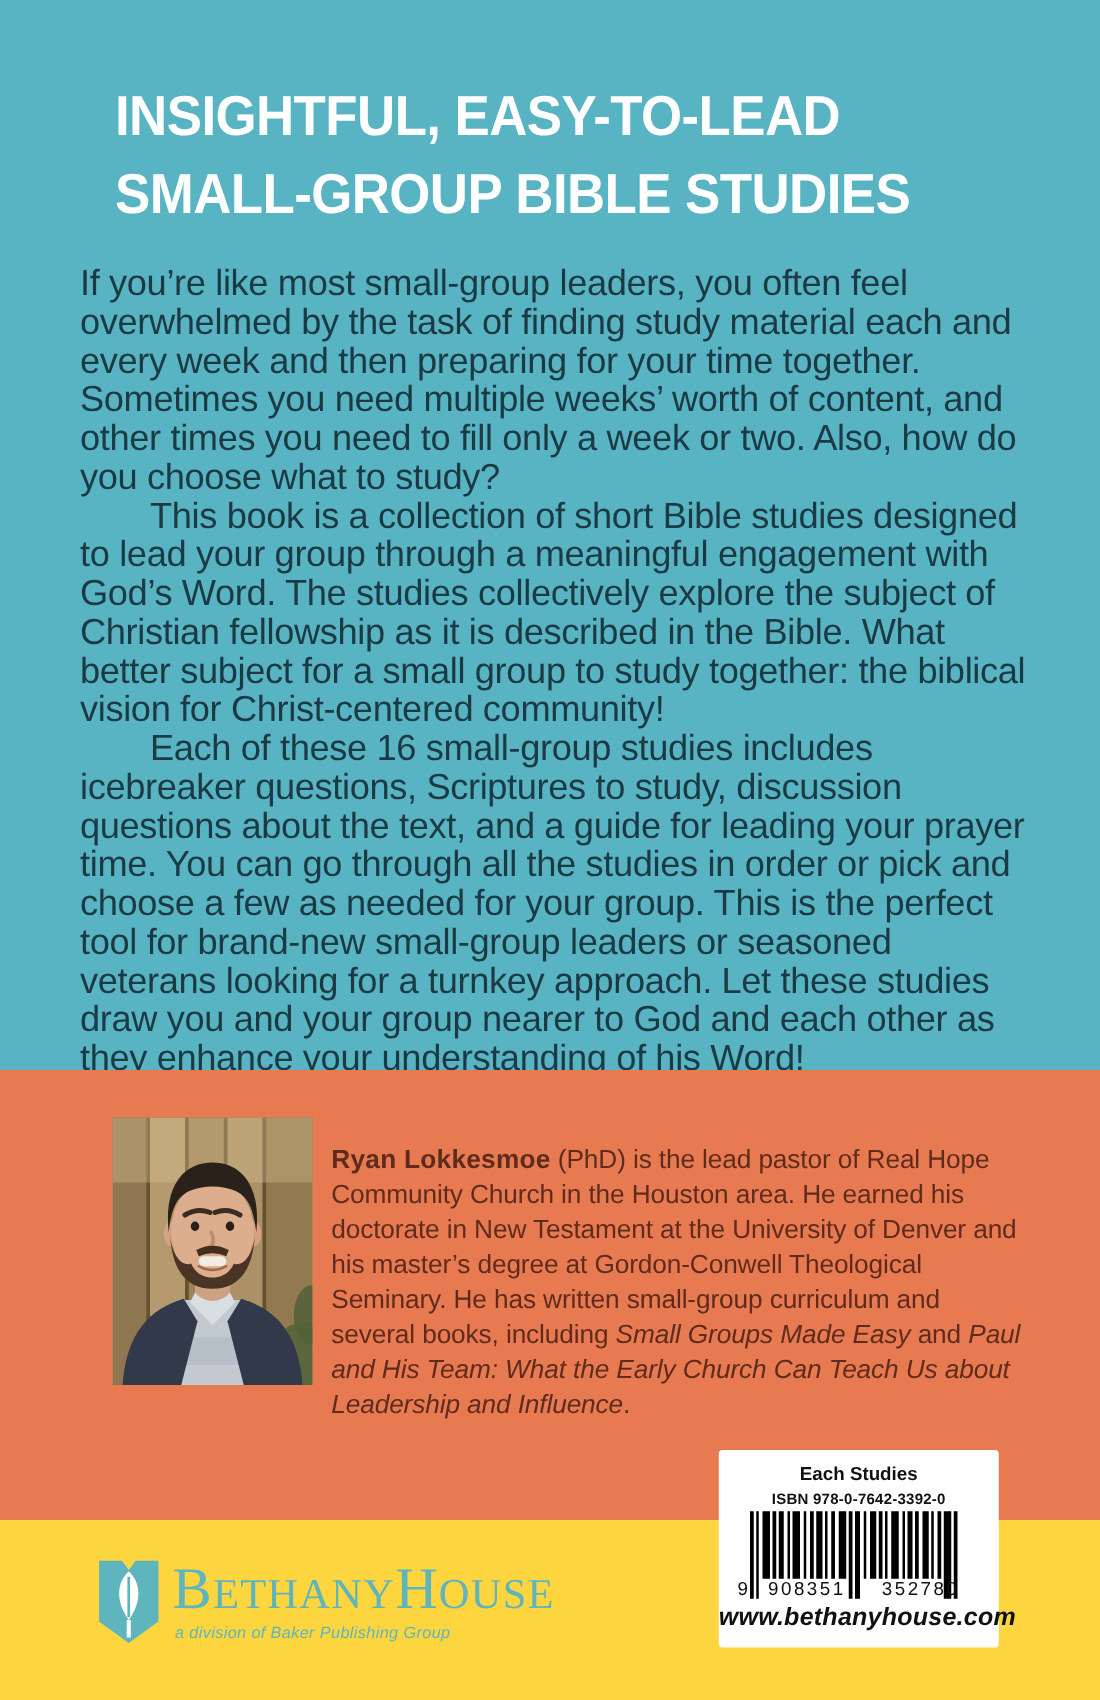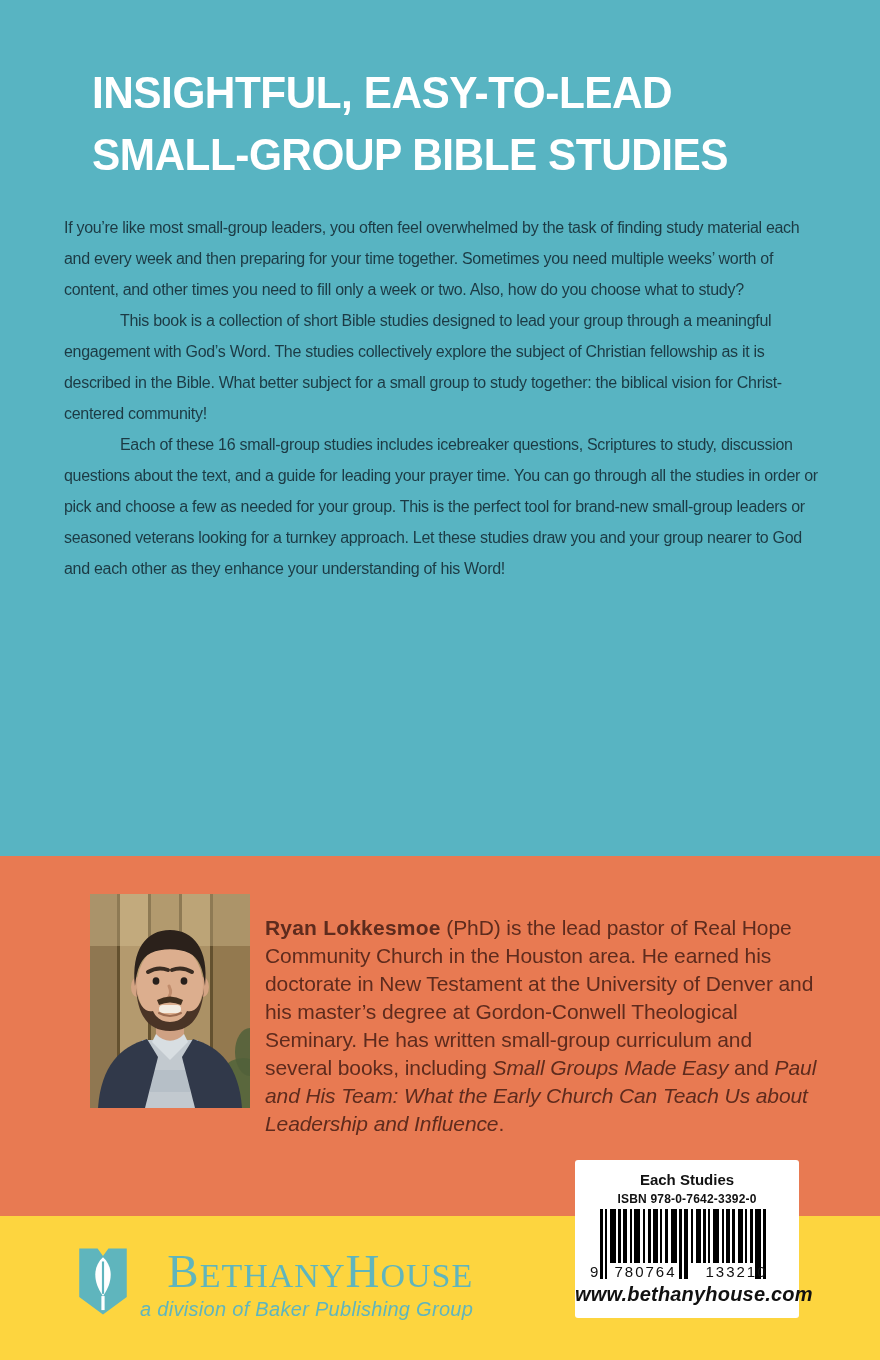--- a/index.html
+++ b/index.html
@@ -20,47 +20,47 @@
   .sec-yellow{top:1216px;height:144px;background:var(--yellow);}
 
   .headline{
     position:absolute;left:92px;top:62px;
     color:var(--headline);font-weight:bold;
     font-size:45px;line-height:62px;letter-spacing:-0.5px;
     transform:scaleX(0.94);transform-origin:left top;white-space:nowrap;
   }
   .body-copy{
     position:absolute;left:64px;top:212px;width:758px;
-    color:var(--body-text);font-size:16px;line-height:31px;letter-spacing:-0.3px;
+    color:var(--body-text);font-size:29px;line-height:31px;letter-spacing:-0.3px;
   }
   .body-copy p{margin:0;}
   .body-copy p.indent{text-indent:56px;}
 
   .photo{
     position:absolute;left:90px;top:894px;width:160px;height:214px;
     overflow:hidden;background:#a3895f;
   }
   .bio{
     position:absolute;left:265px;top:914px;width:557px;
     color:var(--bio-text);font-size:21px;line-height:28px;letter-spacing:-0.1px;
   }
   .bio strong{font-weight:bold;letter-spacing:0.2px;}
   .bio em{font-style:italic;}
 
-  .logo{position:absolute;left:76px;top:1246px;display:flex;align-items:flex-start;text-align:right;}
+  .logo{position:absolute;left:76px;top:1246px;display:flex;align-items:flex-start;}
   .leaf{width:54px;height:72px;margin-right:8px;flex:0 0 auto;}
   .logo-text{
     font-family:"Liberation Serif","DejaVu Serif",serif;
     color:var(--logo);white-space:nowrap;letter-spacing:1px;line-height:1;
     margin-top:2px;
   }
   .logo-text .big{font-size:47px;}
   .logo-text .small{font-size:34px;}
   .tagline{
-    color:var(--logo);font-style:italic;font-size:20px;letter-spacing:0.3px;
+    color:var(--logo);font-style:italic;font-size:13px;letter-spacing:0.3px;
     margin-top:3px;margin-left:2px;
   }
 
   .barcode-box{
     position:absolute;left:575px;top:1160px;width:224px;height:158px;
     background:#ffffff;border-radius:3px;z-index:5;
     color:var(--barcode-text);text-align:center;
   }
   .bb-cat{margin-top:11px;font-size:15px;font-weight:bold;}
   .bb-isbn{margin-top:4px;font-size:12px;font-weight:bold;letter-spacing:0.2px;}
@@ -179,20 +179,20 @@
           <div style="width: 4px; margin-right: 2px;"></div>
           <div style="width: 3px; margin-right: 3px;"></div>
           <div style="width: 5px; margin-right: 2px;"></div>
           <div style="width: 2px; margin-right: 3px;"></div>
           <div style="width: 3px; margin-right: 2px;"></div>
           <div class="guard" style="width: 6px; margin-right: 2px;"></div>
           <div class="guard" style="width: 3px; margin-right: 0px;"></div>
         </div>
       <div class="bb-digits">
         <span class="lead">9</span>
-        <span class="grp">780764</span>
-        <span class="grp">133210</span>
+        <span class="grp">908351</span>
+        <span class="grp">352780</span>
       </div>
     </div>
     <div class="bb-site">www.bethanyhouse.com</div>
   </div>
 
 </div>
 
 </body></html>

